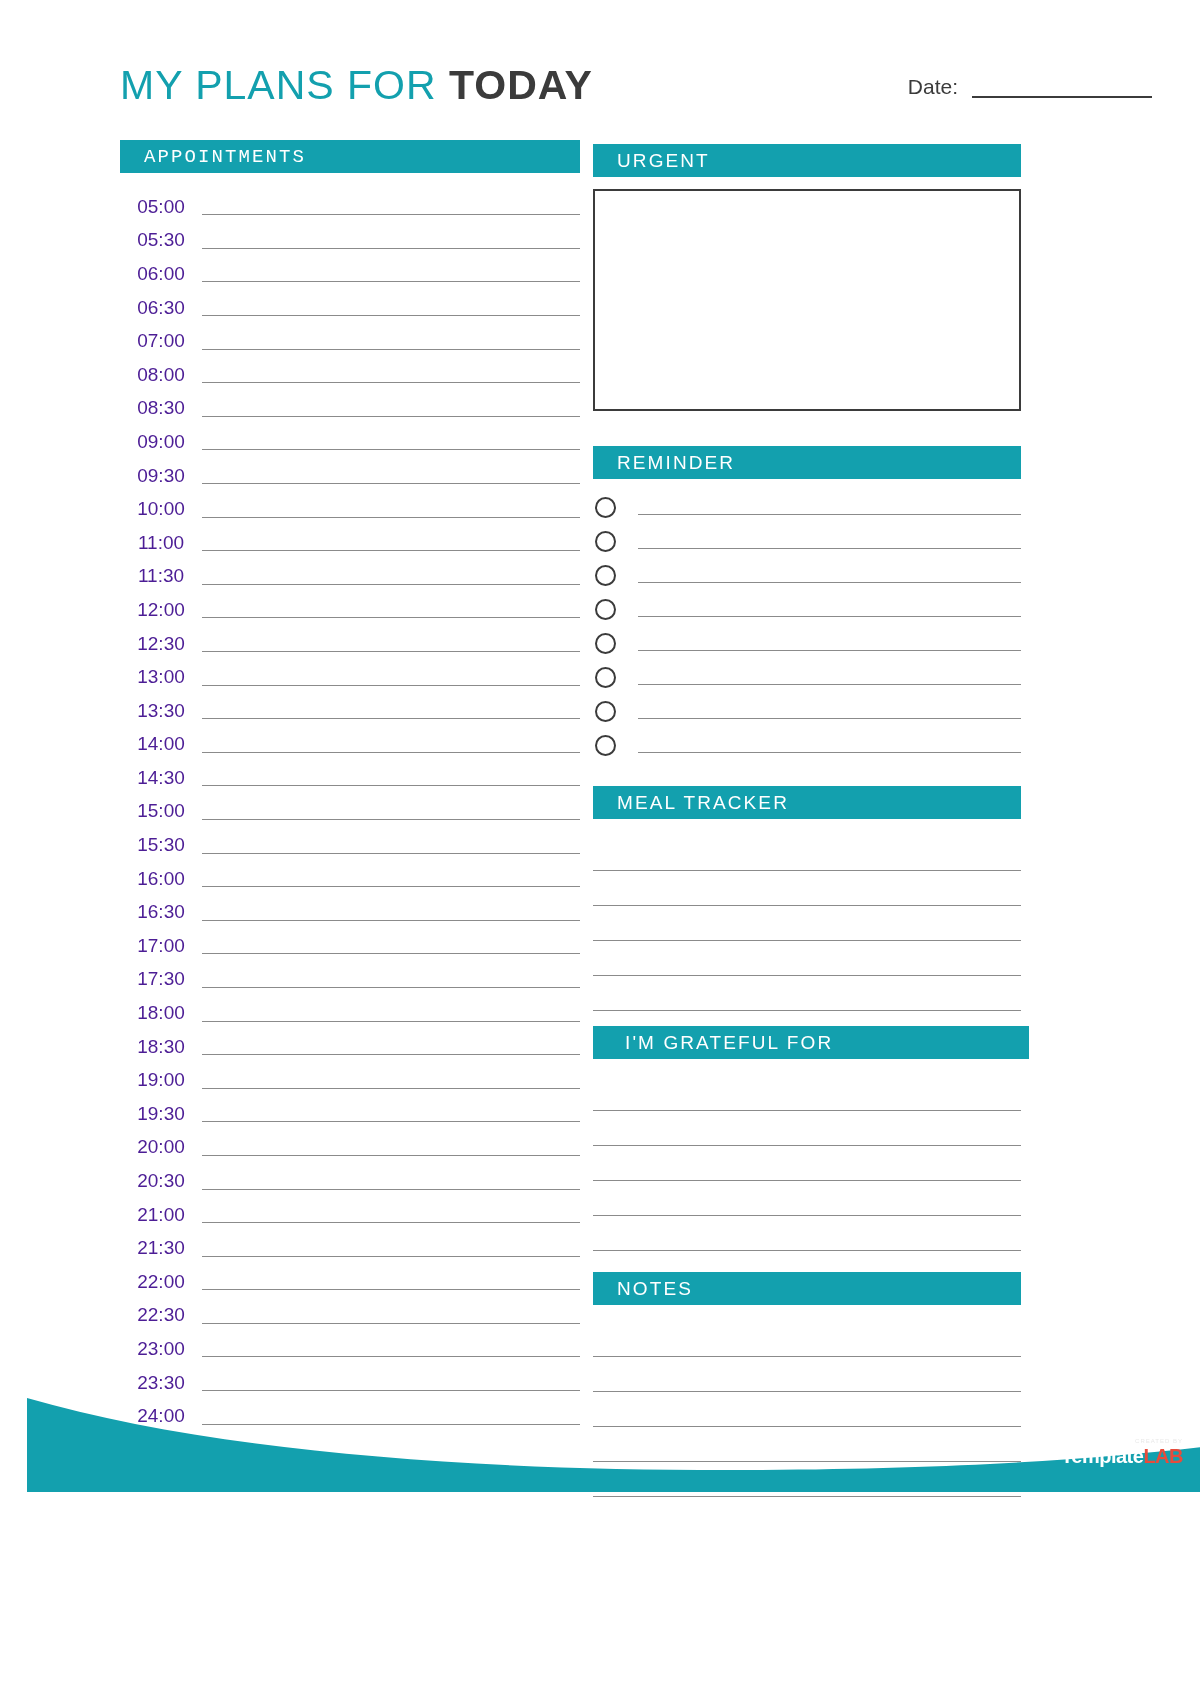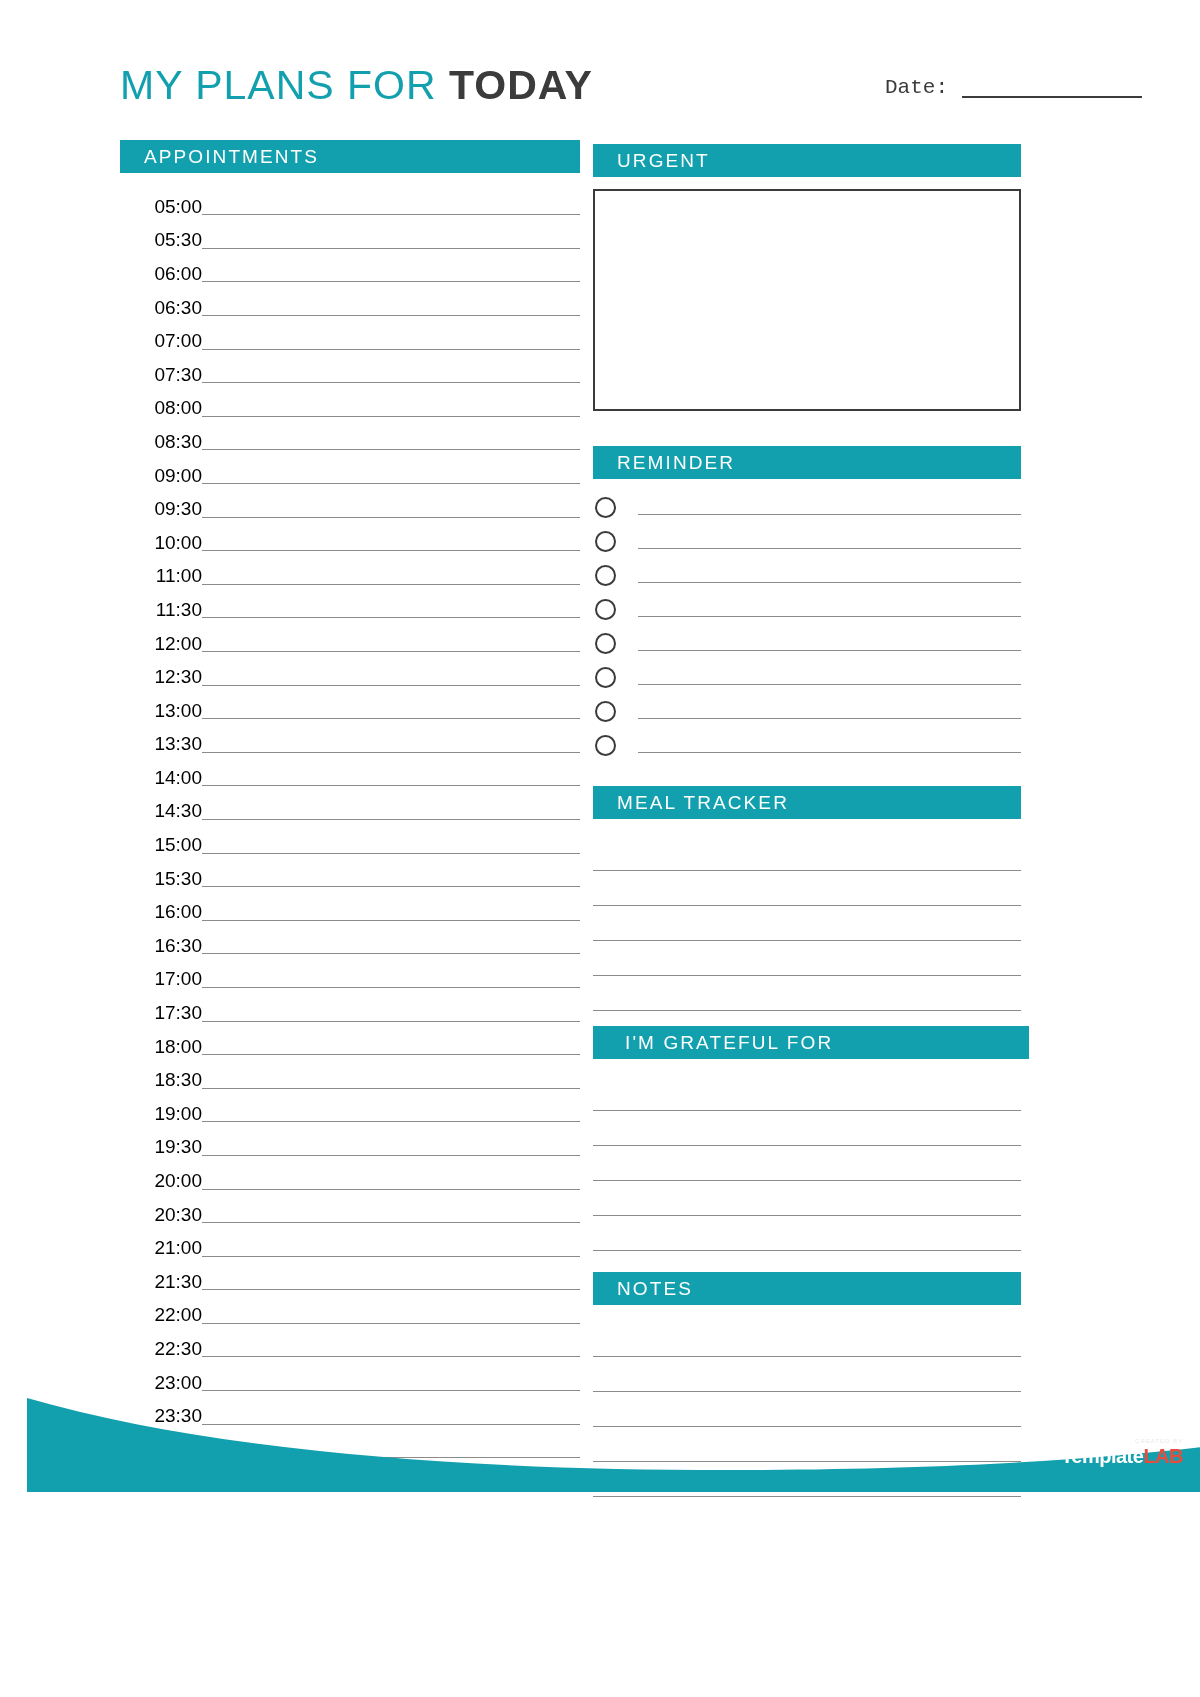--- a/index.html
+++ b/index.html
@@ -42,25 +42,23 @@
   .title .t-light {
     color: #13a0ae;
     font-weight: normal;
   }
   .title .t-bold {
     color: #3b3b3b;
     font-weight: bold;
   }
   .date-wrap {
     position: absolute;
-    right: 18px;
+    right: 8px;
     top: 14px;
     display: flex;
-    align-items: flex-end;
-    font-family: Liberation Mono, monospace;
   }
   .date-label {
     font-size: 21px;
     color: #3b3b3b;
     margin-right: 14px;
     line-height: 1;
   }
   .date-line {
     width: 180px;
     border-bottom: 2px solid #3b3b3b;
@@ -82,37 +80,38 @@
     padding-left: 24px;
     font-weight: normal;
   }
 
   
   .appointments {
     position: absolute;
     left: 105px;
     top: 140px;
     width: 460px;
+    font-family: Liberation Mono, monospace;
   }
   .appt-rows {
     position: absolute;
     left: 105px;
     top: 190px;
     width: 460px;
   }
   .appt-row {
     display: flex;
     align-items: center;
     height: 33.6px;
   }
   .appt-time {
     width: 82px;
     font-size: 19px;
-    color: #000000;
-    text-align: right;
+    color: #4c1d95;
+    text-align: center;
     flex: none;
   }
   .appt-line {
     flex: 1;
     border-bottom: 1px solid #8b8b8b;
     height: 16px;
   }
 
   
   .urgent-bar { left: 578px; top: 144px; width: 428px; }
@@ -247,24 +246,20 @@
       </div>
     <div class="appt-row">
         <div class="appt-time">06:30</div>
         <div class="appt-line"></div>
       </div>
     <div class="appt-row">
         <div class="appt-time">07:00</div>
         <div class="appt-line"></div>
       </div>
     <div class="appt-row">
-        <div class="appt-time">07:30</div>
-        <div class="appt-line"></div>
-      </div>
-    <div class="appt-row">
         <div class="appt-time">08:00</div>
         <div class="appt-line"></div>
       </div>
     <div class="appt-row">
         <div class="appt-time">08:30</div>
         <div class="appt-line"></div>
       </div>
     <div class="appt-row">
         <div class="appt-time">09:00</div>
         <div class="appt-line"></div>

